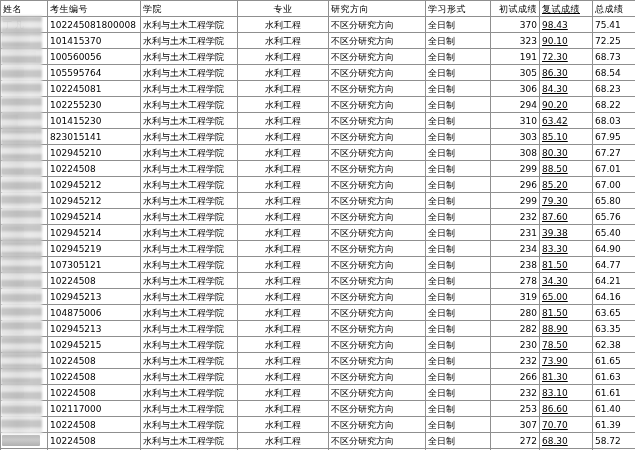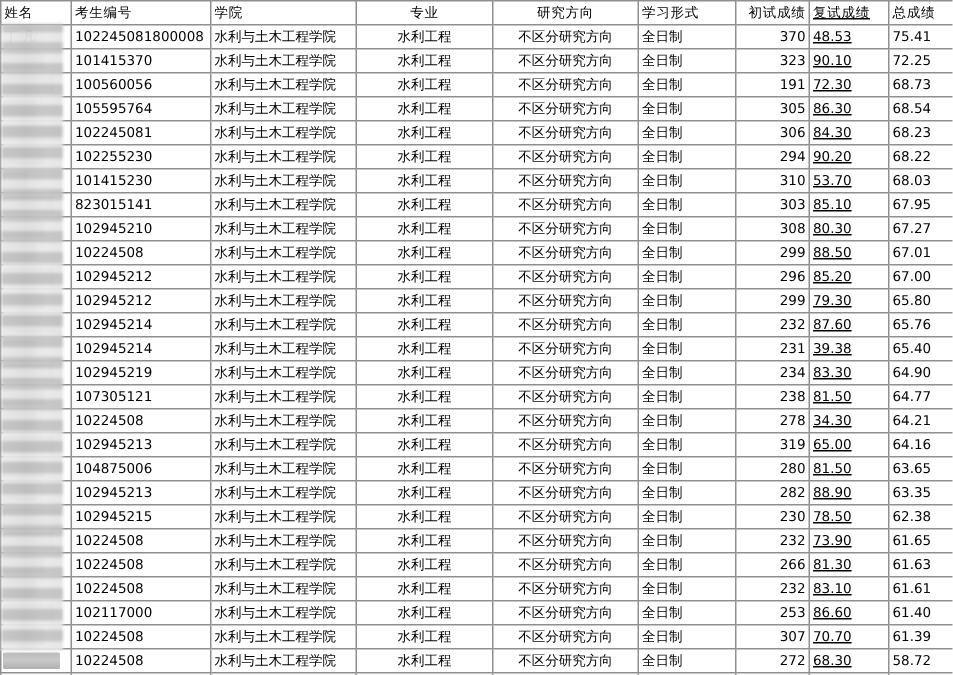--- a/index.html
+++ b/index.html
@@ -35,21 +35,21 @@
     background: #ffffff;
     text-align: left;
     font-size: 9.5px;
     letter-spacing: 0.5px;
   }
   
   .c-name   { width: 42px;  text-align: left; margin-top: 13px; }
   .c-id     { width: 88px;  text-align: left; margin-left: 23px; }
   .c-col    { width: 92px;  text-align: left; }
   .c-major  { width: 86px;  text-align: center; }
-  .c-dir    { width: 92px;  text-align: center; }
+  .c-dir    { width: 92px;  text-align: left; }
   .c-form   { width: 60px;  text-align: left; }
   .c-pre    { width: 44px;  text-align: right; }
   .c-re     { width: 48px;  text-align: left; text-decoration: underline; }
   .c-final  { width: 48px;  text-align: left; }
 
   
   .redact {
     display: block;
     height: 11px;
     background: linear-gradient(180deg,#b9b9b9 0%,#c9c9c9 45%,#b0b0b0 100%);
@@ -102,21 +102,21 @@
     </thead>
     <tbody id="tbody">
         <tr>
           <td class="c-name name-cell"><span class="name-text">丁  凡</span></td>
           <td class="c-id">102245081800008</td>
           <td class="c-col">水利与土木工程学院</td>
           <td class="c-major">水利工程</td>
           <td class="c-dir">不区分研究方向</td>
           <td class="c-form">全日制</td>
           <td class="c-pre">370</td>
-          <td class="c-re">48.53</td>
+          <td class="c-re">98.43</td>
           <td class="c-final">75.41</td>
         </tr>
         <tr>
           <td class="c-name name-cell">
             <span class="redact w-28"></span>
           </td>
           <td class="c-id">101415370</td>
           <td class="c-col">水利与土木工程学院</td>
           <td class="c-major">水利工程</td>
           <td class="c-dir">不区分研究方向</td>
@@ -180,21 +180,21 @@
         <tr>
           <td class="c-name name-cell">
             <span class="redact w-16"></span>
           </td>
           <td class="c-id">101415230</td>
           <td class="c-col">水利与土木工程学院</td>
           <td class="c-major">水利工程</td>
           <td class="c-dir">不区分研究方向</td>
           <td class="c-form">全日制</td>
           <td class="c-pre">310</td>
-          <td class="c-re">53.70</td>
+          <td class="c-re">63.42</td>
           <td class="c-final">68.03</td>
         </tr>
         <tr>
           <td class="c-name name-cell">
             <span class="redact w-34"></span>
           </td>
           <td class="c-id">823015141</td>
           <td class="c-col">水利与土木工程学院</td>
           <td class="c-major">水利工程</td>
           <td class="c-dir">不区分研究方向</td>

